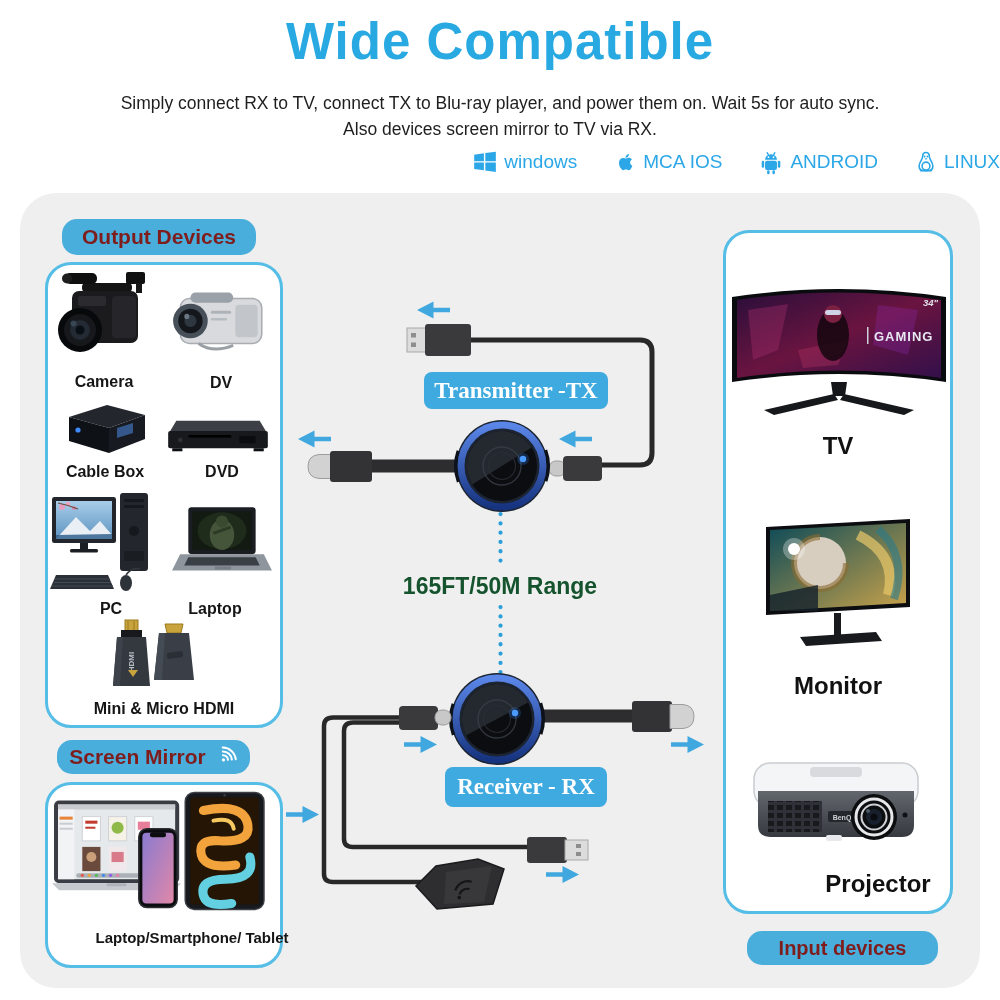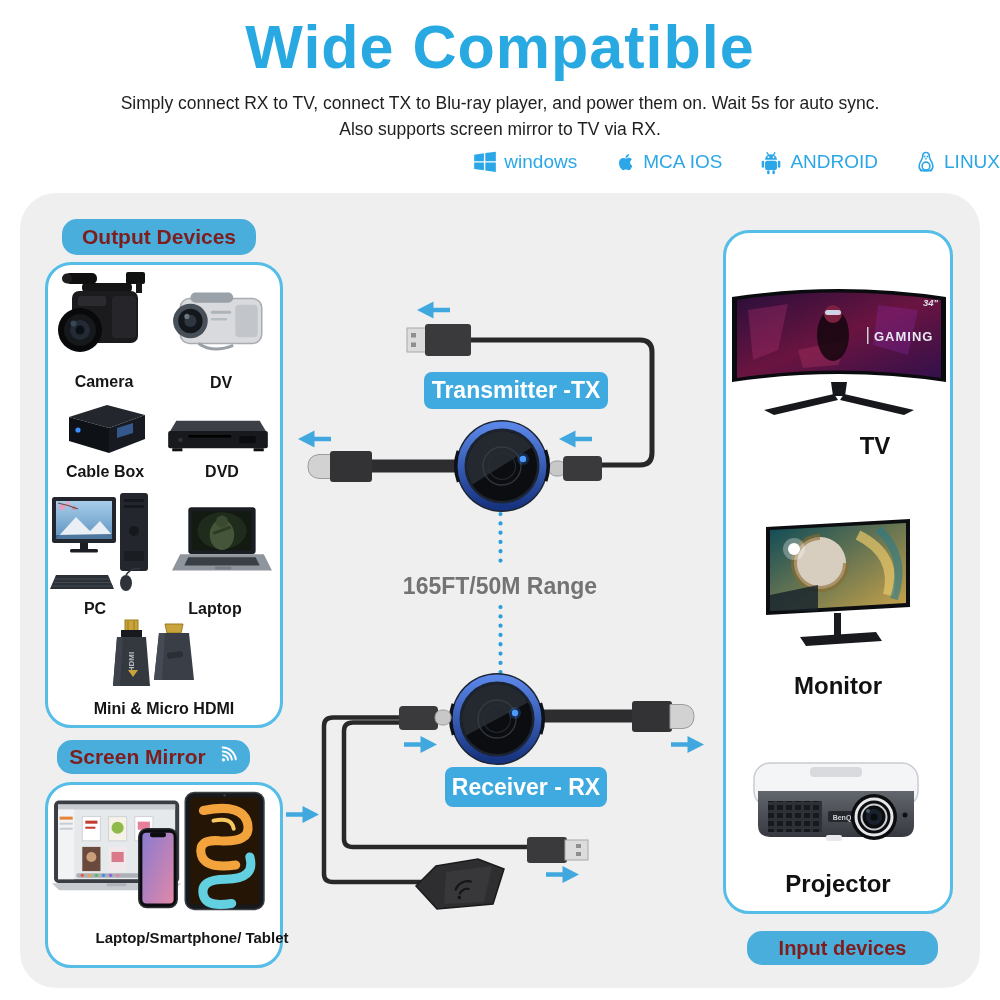--- a/index.html
+++ b/index.html
@@ -1,47 +1,47 @@
 <!DOCTYPE html>
 <html><head>
 <meta charset="utf-8">
 <style>
   html,body{margin:0;padding:0;background:#fff;}
   .canvas{position:relative;width:1000px;height:1000px;background:#fff;overflow:hidden;
           font-family:"Liberation Sans", sans-serif;}
   .title{position:absolute;top:12px;left:0;width:100%;text-align:center;
-         font-size:61px;font-weight:bold;color:#29A9E1;letter-spacing:1px;}
+         font-size:51px;font-weight:bold;color:#29A9E1;letter-spacing:1px;}
   .subtitle{position:absolute;top:90px;left:0;width:100%;text-align:center;
             font-size:17.5px;color:#1e1e1e;line-height:26px;}
   .os-row{position:absolute;top:148px;left:0;width:100%;display:flex;
           justify-content:flex-end;align-items:center;gap:36px;}
   .os-item{display:flex;align-items:center;gap:6px;color:#2BA7E8;font-size:19px;font-weight:500;}
   .gray-panel{position:absolute;left:20px;top:193px;width:960px;height:795px;
               background:#efefef;border-radius:36px;}
   .section-btn{position:absolute;background:#49AEDC;color:#7f1d1d;font-weight:bold;
                border-radius:15px;display:flex;align-items:center;justify-content:center;gap:8px;}
   .white-box{position:absolute;background:#fff;border:3px solid #55BDE6;border-radius:26px;box-sizing:border-box;}
   .fig{position:absolute;}
   .fig svg{display:block;width:100%;height:100%;}
   .dev-label{position:absolute;font-weight:bold;color:#151515;font-size:16px;text-align:center;}
   .big-label{position:absolute;font-weight:bold;color:#111;font-size:24px;text-align:center;}
   .center-tag{position:absolute;background:#3FAADF;color:#fff;font-weight:bold;
-              border-radius:8px;display:flex;align-items:center;justify-content:center;font-size:23px;}
-  .range-label{position:absolute;color:#737373;font-weight:bold;font-size:23px;text-align:center;}
+              border-radius:8px;display:flex;align-items:center;justify-content:center;font-size:23px;font-family:Liberation Serif, serif;}
+  .range-label{position:absolute;color:#14532d;font-weight:bold;font-size:23px;text-align:center;}
   #scene{position:absolute;left:0;top:0;width:1000px;height:1000px;pointer-events:none;}
 </style>
 </head>
 <body>
 
 <div class="canvas">
 
   <div class="title">Wide Compatible</div>
   <div class="subtitle">
     <div>Simply connect RX to TV, connect TX to Blu-ray player, and power them on. Wait 5s for auto sync.</div>
-    <div>Also supports screen mirror to TV via RX.</div>
+    <div>Also devices screen mirror to TV via RX.</div>
   </div>
 
   <div class="os-row">
     <div class="os-item">
       <svg width="26" height="26" viewBox="0 0 24 24">
         <path d="M2,5.2 L11,4 V11.2 H2 Z M12.3,3.8 L22,2.5 V11.2 H12.3 Z M2,12.4 H11 V19.6 L2,18.4 Z M12.3,12.4 H22 V21.2 L12.3,19.9 Z" fill="#2BA7E8"></path>
       </svg>
       <span>windows</span>
     </div>
     <div class="os-item">
@@ -176,21 +176,21 @@
       <circle cx="84" cy="40" r="5" fill="#15181c"></circle>
       <rect x="74" y="60" width="20" height="10" fill="#1a1e23"></rect>
       <polygon points="6,84 58,84 64,98 0,98" fill="#2b3037"></polygon>
       <line x1="5" y1="88" x2="60" y2="88" stroke="#454b53" stroke-width="1.2"></line>
       <line x1="4" y1="91.5" x2="61" y2="91.5" stroke="#454b53" stroke-width="1.2"></line>
       <line x1="2" y1="95" x2="63" y2="95" stroke="#454b53" stroke-width="1.2"></line>
       <ellipse cx="76" cy="92" rx="6" ry="8" fill="#2e333a"></ellipse>
       <path d="M76,84 q6,-8 14,-6" stroke="#33383f" fill="none" stroke-width="1.5"></path>
     </svg>
   </div>
-  <div class="dev-label" style="left:45px;top:600px;width:100px;">PC</div>
+  <div class="dev-label" style="left:61px;top:600px;width:100px;">PC</div>
 
   <div class="fig" style="left:172px;top:498px;width:102px;height:94px;">
     <svg viewBox="0 0 100 78">
       <rect x="16" y="2" width="66" height="46" rx="3" fill="#1a1d22"></rect>
       <rect x="20" y="6" width="58" height="38" fill="#131a12"></rect>
       <ellipse cx="49" cy="25" rx="24" ry="18" fill="#5a7a4a" opacity=".18"></ellipse>
       <ellipse cx="49" cy="29" rx="12" ry="15" fill="#45553a"></ellipse>
       <circle cx="49" cy="16" r="6" fill="#394a30"></circle>
       <rect x="40" y="23" width="18" height="3" fill="#2c3a26" transform="rotate(-20 49 24.5)"></rect>
       <polygon points="8,48 90,48 98,64 0,64" fill="#8f959c"></polygon>
@@ -303,21 +303,21 @@
       <circle cx="105" cy="34" r="9" fill="#7a2040"></circle>
       <rect x="97" y="30" width="16" height="5" rx="2.5" fill="#d8e8f8" opacity=".9"></rect>
       <rect x="139" y="47" width="1.5" height="17" fill="#cfd0da"></rect>
       <text x="146" y="61" font-size="13" fill="#e8e8f0" font-weight="bold" letter-spacing="1">GAMING</text>
       <text x="210" y="26" font-size="9.5" fill="#e0e0e8" font-style="italic" font-weight="bold" text-anchor="end">34"</text>
       <polygon points="103,102 119,102 117,116 105,116" fill="#15161a"></polygon>
       <polygon points="36,130 106,114 110,120 46,135" fill="#17181c"></polygon>
       <polygon points="186,130 116,114 112,120 176,135" fill="#17181c"></polygon>
     </svg>
   </div>
-  <div class="big-label" style="left:723px;top:432px;width:230px;padding-left:37px;">TV</div>
+  <div class="big-label" style="left:723px;top:432px;width:230px;">TV</div>
 
   <div class="fig" style="left:758px;top:515px;width:160px;height:136px;">
     <svg viewBox="0 0 160 136">
       <defs>
         <linearGradient id="mong" x1="0" y1="0" x2="1" y2="1">
           <stop offset="0" stop-color="#0c4a58"></stop>
             <stop offset="1" stop-color="#caa34a"></stop>
         </linearGradient>
       </defs>
       <polygon points="8,12 152,4 152,92 8,100" fill="#0c0d10"></polygon>
@@ -356,21 +356,21 @@
       <circle cx="124" cy="60" r="23" fill="#0c0d0f"></circle>
       <circle cx="124" cy="60" r="18" fill="none" stroke="#e8e8ea" stroke-width="3"></circle>
       <circle cx="124" cy="60" r="12.5" fill="none" stroke="#cfd0d4" stroke-width="2"></circle>
       <circle cx="124" cy="60" r="8" fill="#17202c"></circle>
       <circle cx="124" cy="60" r="3.5" fill="#0a0c10"></circle>
       <circle cx="118" cy="54" r="2" fill="#4a5a6a"></circle>
       <circle cx="155" cy="58" r="2.5" fill="#101114"></circle>
       <rect x="76" y="78" width="16" height="6" rx="2" fill="#e8e9ec"></rect>
     </svg>
   </div>
-  <div class="big-label" style="left:723px;top:870px;width:230px;">Projector</div>
+  <div class="big-label" style="left:723px;top:870px;width:230px;padding-left:40px;">Projector</div>
 
   <div class="section-btn" style="left:747px;top:931px;width:191px;height:34px;font-size:20px;">
     <span>Input devices</span>
   </div>
 
   <svg id="scene" viewBox="0 0 1000 1000">
     <defs>
       <linearGradient id="ringGrad" x1="0" y1="0" x2="0" y2="1">
         <stop offset="0" stop-color="#5a86e8"></stop>
           <stop offset="1" stop-color="#16337f"></stop>

